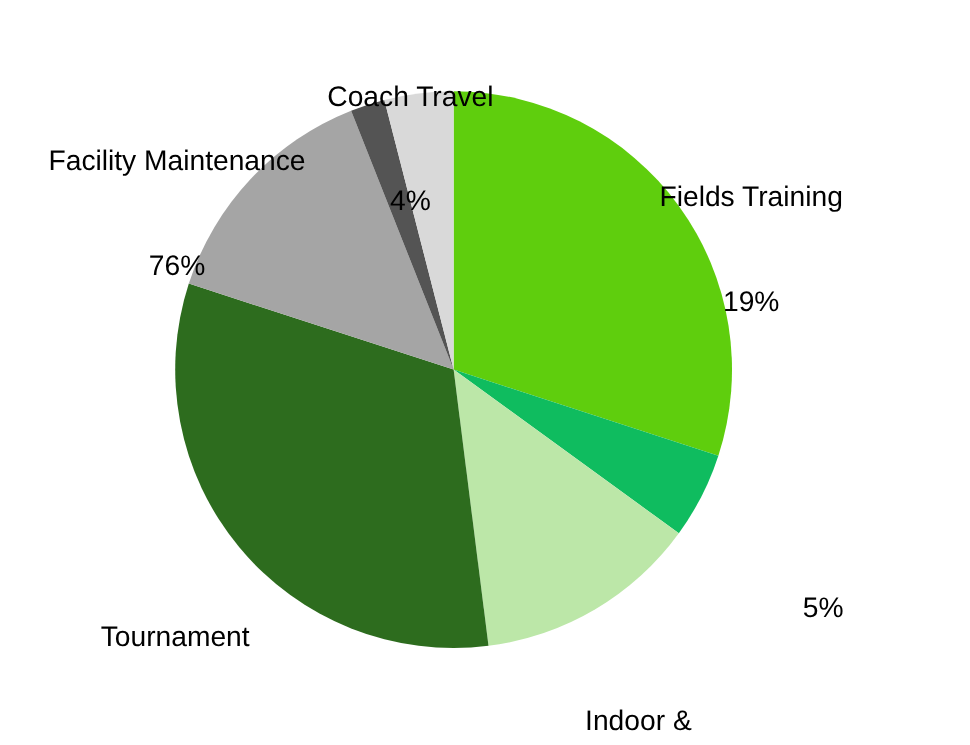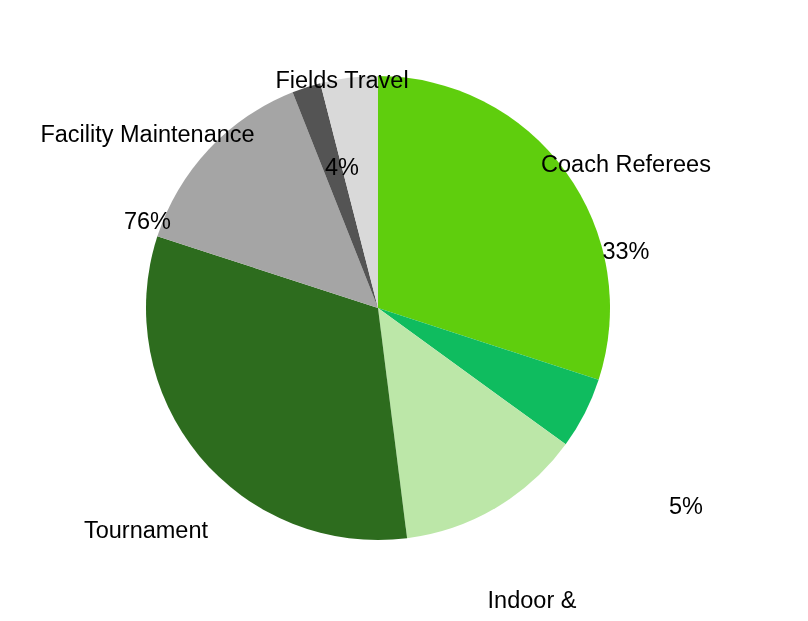--- a/index.html
+++ b/index.html
@@ -45,32 +45,32 @@
         <path d="M 378 308 L 598.645 379.692 A 232 232 0 0 1 565.692 444.366 Z" fill="#0FBC5F" stroke="none" shape-rendering="geometricPrecision"></path>
         <path d="M 378 308 L 565.692 444.366 A 232 232 0 0 1 407.077 538.171 Z" fill="#BCE7A8" stroke="none" shape-rendering="geometricPrecision"></path>
         <path d="M 378 308 L 407.077 538.171 A 232 232 0 0 1 157.355 236.308 Z" fill="#2D6C1E" stroke="none" shape-rendering="geometricPrecision"></path>
         <path d="M 378 308 L 157.355 236.308 A 232 232 0 0 1 292.595 92.292 Z" fill="#A5A5A5" stroke="none" shape-rendering="geometricPrecision"></path>
         <path d="M 378 308 L 292.595 92.292 A 232 232 0 0 1 320.304 83.289 Z" fill="#545454" stroke="none" shape-rendering="geometricPrecision"></path>
         <path d="M 378 308 L 320.304 83.289 A 232 232 0 0 1 378.000 76.000 Z" fill="#D9D9D9" stroke="none" shape-rendering="geometricPrecision"></path>
       </g>
   </svg>
 
   <div class="pie-label" style="left:237px; top:8px; width:210px;">
-    <span class="lbl-line">Fields Travel</span>
+    <span class="lbl-line">Coach Travel</span>
     <span class="lbl-line">4%</span>
   </div>
 
   <div class="pie-label" style="left:15px; top:62px; width:265px;text-align:center;">
     <span class="lbl-line">Facility Maintenance</span>
     <span class="lbl-line">76%</span>
   </div>
 
   <div class="pie-label" style="left:513px; top:92px; width:226px;">
-    <span class="lbl-line">Coach Referees</span>
-    <span class="lbl-line">33%</span>
+    <span class="lbl-line">Fields Training</span>
+    <span class="lbl-line">19%</span>
   </div>
 
   <div class="pie-label" style="left:578px; top:434px; width:216px;">
     <span class="lbl-line">5%</span>
   </div>
 
   <div class="pie-label" style="left:443px; top:528px; width:178px;">
     <span class="lbl-line">Indoor &amp;</span>
     
     

